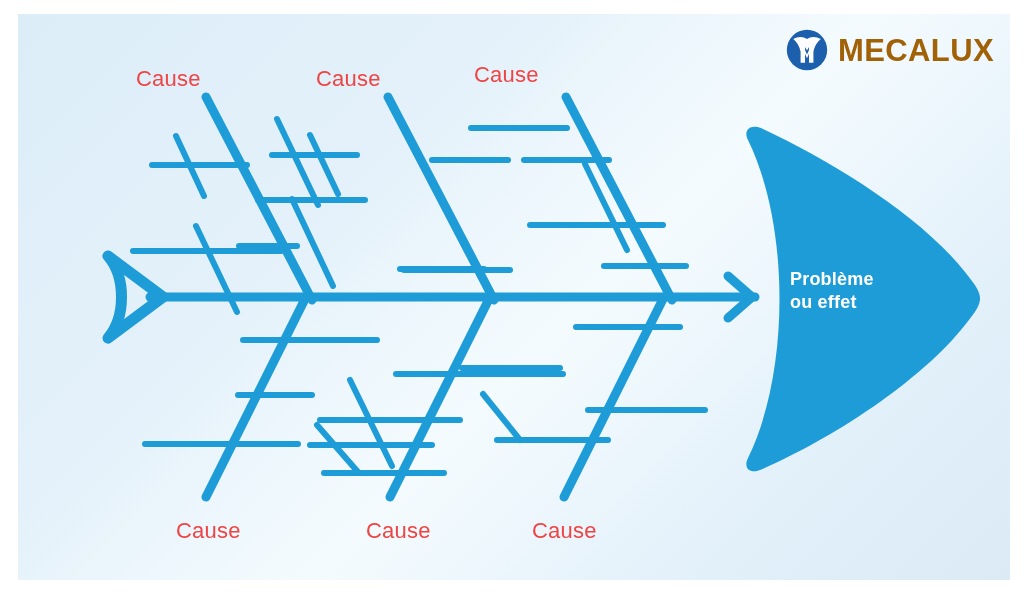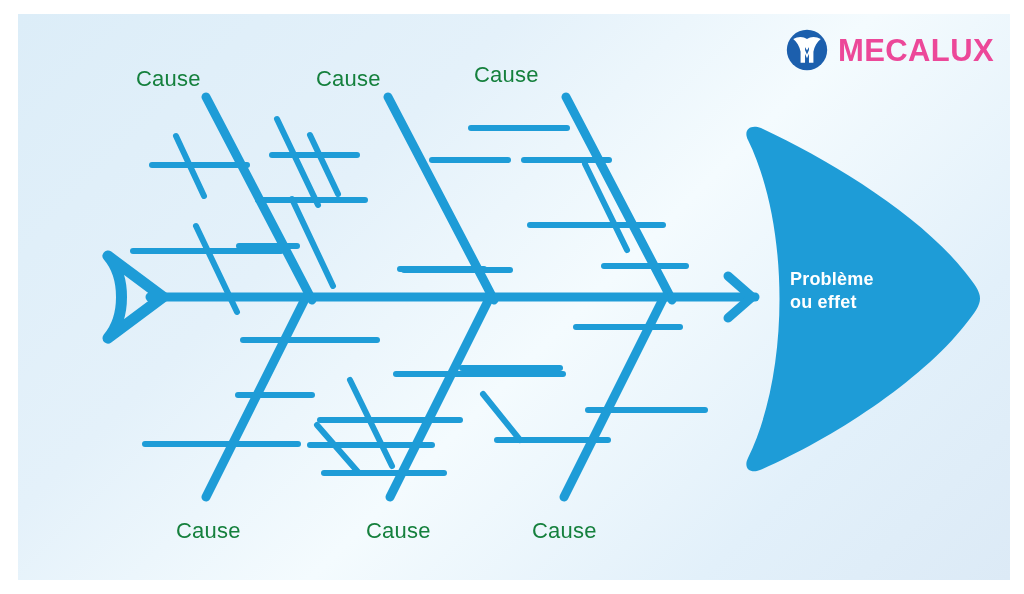--- a/index.html
+++ b/index.html
@@ -46,31 +46,31 @@
   .logo-mark {
     width: 44px;
     height: 44px;
     flex: 0 0 auto;
   }
   .logo-word {
     font-family: "Liberation Sans", sans-serif;
     font-weight: bold;
     font-size: 31px;
     letter-spacing: 0.4px;
-    color: #ec4899;
+    color: #a16207;
     line-height: 1;
     white-space: nowrap;
   }
   
   .cause-label {
     position: absolute;
     font-family: "Liberation Sans", sans-serif;
     font-size: 22px;
     font-weight: normal;
-    color: #15803d;
+    color: #ef4444;
     white-space: nowrap;
     letter-spacing: 0.2px;
   }
   
   .head-text {
     position: absolute;
     left: 790px;
     top: 268px;
     width: 200px;
     text-align: left;

